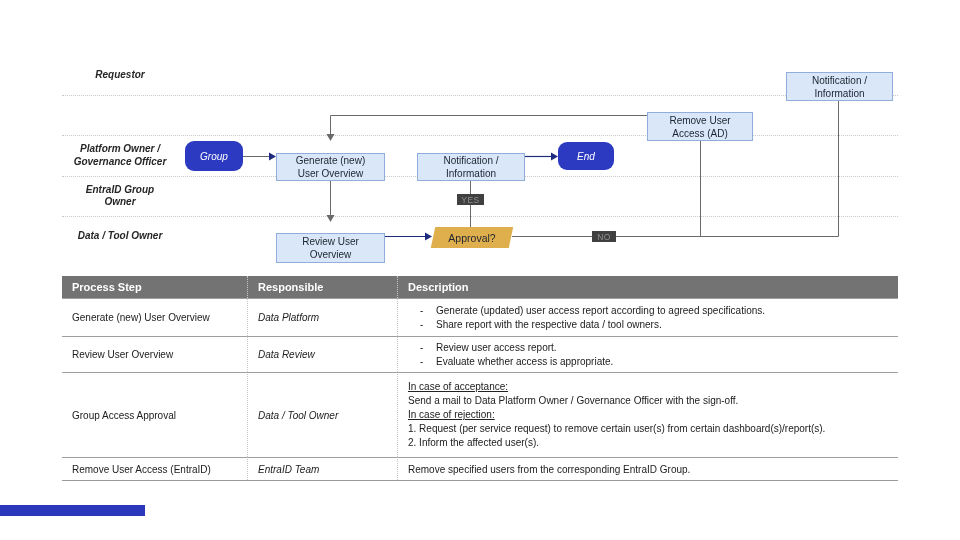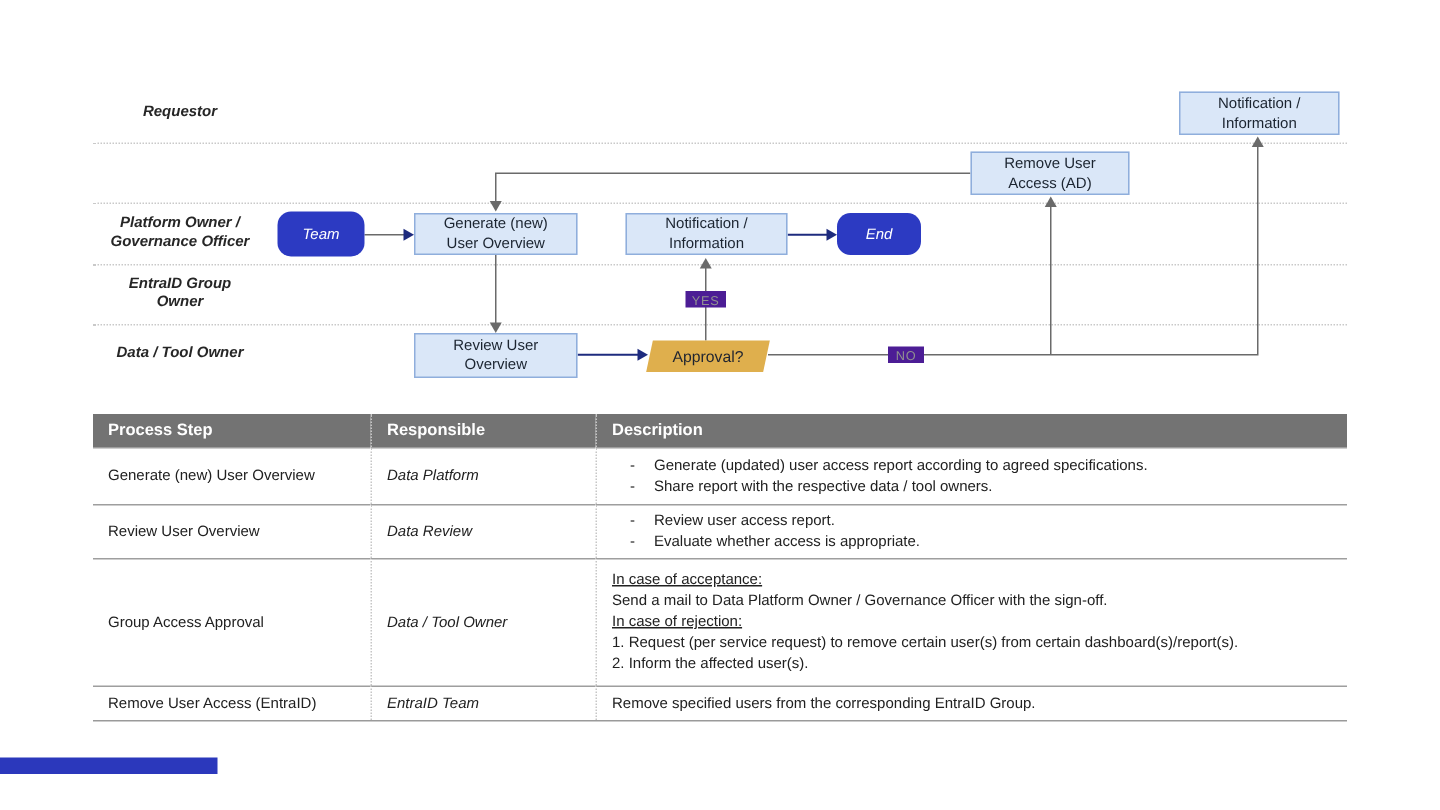--- a/index.html
+++ b/index.html
@@ -6,29 +6,29 @@
   html,body { width:960px; height:540px; background:#ffffff; font-family:"Liberation Sans", sans-serif; }
   #stage { position:relative; width:960px; height:540px; background:#fff; overflow:hidden; }
 
   
   .lane-label { position:absolute; left:70px; width:100px; display:flex; align-items:center; justify-content:center;
     text-align:center; font-style:italic; font-weight:700; font-size:10px; line-height:12.5px; color:#262626; }
   .lane-sep { position:absolute; left:62px; width:836px; height:0; border-top:1px dotted #c9c9c9; }
 
   .node { position:absolute; display:flex; align-items:center; justify-content:center; text-align:center;
     font-size:10px; line-height:13px; color:#1b2430; }
-  .node.box { background:#dae7f8; border:1px solid #8faedc; padding:0 10px; }
+  .node.box { background:#dae7f8; border:1px solid #8faedc; padding:0 10px;margin-top:11px; }
   .node.pill { background:#2c3ac2; color:#ffffff; font-style:italic; border-radius:9px; font-size:10px; }
 
   .para-wrap { position:absolute; }
   .para-bg { position:absolute; inset:0; background:#dfaf4d; transform:skewX(-12deg); }
   .para-text { position:absolute; inset:0; display:flex; align-items:center; justify-content:center;
     font-size:10.5px; color:#1f2430; }
 
-  .edge-label { position:absolute; background:#4c1d95; color:#909090; font-size:8.5px; letter-spacing:0.5px;
+  .edge-label { position:absolute; background:#404040; color:#909090; font-size:8.5px; letter-spacing:0.5px;
     display:flex; align-items:center; justify-content:center; z-index:2; }
 
   #connectors { position:absolute; left:0; top:0; z-index:1; }
   .node, .para-wrap { z-index:3; }
 
   
   #ptable { position:absolute; left:62px; top:276px; width:836px; display:grid;
     grid-template-columns:185px 150px 501px; grid-template-rows:22px 38px 36px 85px 23px;
     border-bottom:1px solid #9a9a9a; font-size:10px; color:#212121; }
   .th { background:#737373; color:#ffffff; font-weight:700; font-size:11px; display:flex; align-items:center; padding-left:10px; }
@@ -82,21 +82,21 @@
     <g fill="#1e2b7e" stroke="none">
       <polygon points="276,156.5 269,152.5 269,160.5"></polygon>
       <polygon points="558,156.5 551,152.5 551,160.5"></polygon>
       <polygon points="432,236.5 425,232.5 425,240.5"></polygon>
     </g>
   </svg>
 
   <div class="edge-label" style="left:457px;top:194px;width:27px;height:11px;">YES</div>
   <div class="edge-label" style="left:592px;top:231px;width:24px;height:11px;">NO</div>
 
-  <div class="node pill" style="left:185px;top:141px;width:58px;height:30px;">Team</div>
+  <div class="node pill" style="left:185px;top:141px;width:58px;height:30px;">Group</div>
   <div class="node box" style="left:276px;top:142px;width:109px;height:28px;">Generate (new) User Overview</div>
   <div class="node box" style="left:417px;top:142px;width:108px;height:28px;">Notification / Information</div>
   <div class="node pill" style="left:558px;top:142px;width:56px;height:28px;">End</div>
   <div class="node box" style="left:647px;top:101px;width:106px;height:29px;">Remove User Access (AD)</div>
   <div class="node box" style="left:786px;top:61px;width:107px;height:29px;">Notification / Information</div>
   <div class="node box" style="left:276px;top:222px;width:109px;height:30px;">Review User Overview</div>
 
   <div class="para-wrap" style="left:433px;top:227px;width:78px;height:21px;">
     <div class="para-bg"></div>
     <div class="para-text">Approval?</div>

